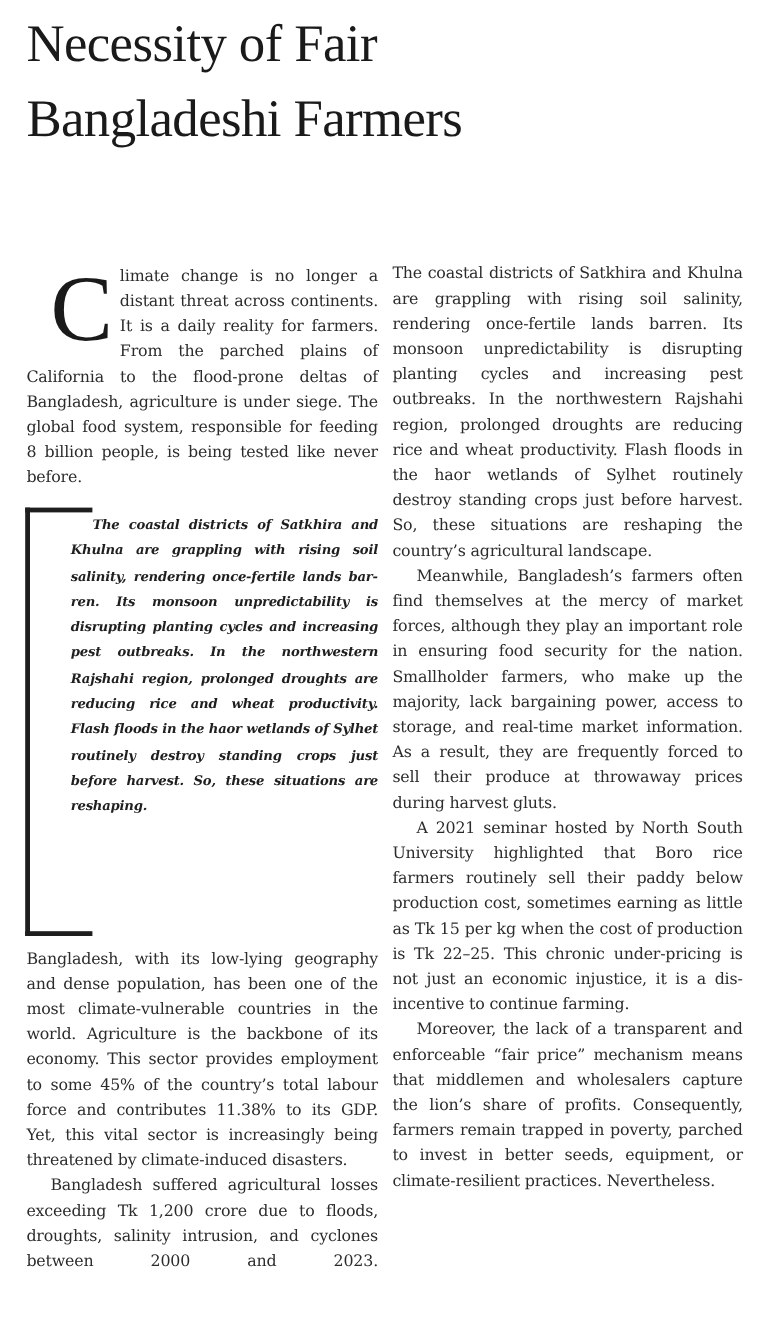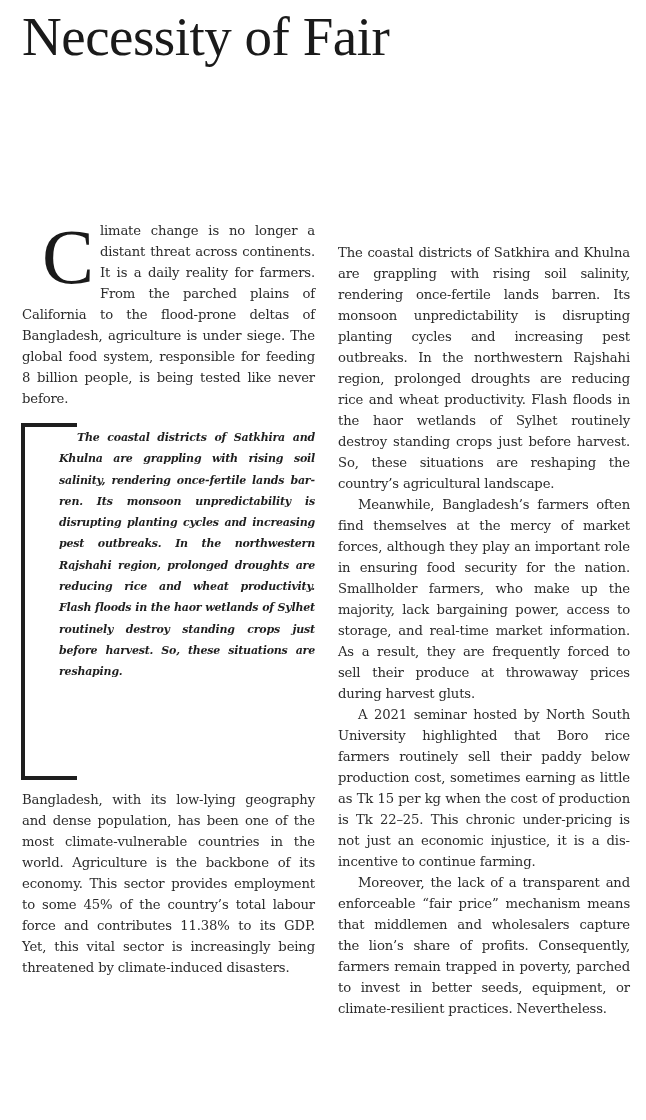--- a/index.html
+++ b/index.html
@@ -4,32 +4,32 @@
   <style>
     html, body { margin: 0; padding: 0; background: #ffffff; }
     body {
       width: 646px; height: 1120px; overflow: hidden; position: relative;
       font-family: "DejaVu Serif", "Liberation Serif", serif;
       color: #2b2b2b;
     }
     .headline {
       position: absolute; left: 22px; top: 6px; width: 620px;
       font-family: "Liberation Serif", serif;
-      font-size: 55px; line-height: 62px; color: #1a1a1a;
+      font-size: 44px; line-height: 62px; color: #1a1a1a;
       margin: 0; font-weight: normal; letter-spacing: -0.5px;
     }
     .headline span { display: block; white-space: nowrap; }
     .col {
       position: absolute; top: 220px;
       font-family: "DejaVu Serif", serif;
       font-size: 13.2px; line-height: 21px;
       text-align: justify; letter-spacing: -0.15px;
     }
     .col-left { left: 22px; width: 293px; }
-    .col-right { left: 338px; width: 292px; top: 218px; margin-top: 24px; }
+    .col-right { left: 327px; width: 292px; top: 218px; }
     p { margin: 0; text-indent: 20px; hyphens: manual; }
     p.no-indent { text-indent: 0; }
     .dropcap {
       float: left; font-family: "Liberation Serif", serif;
       font-size: 78px; line-height: 58px; margin: 6px 6px 0 20px;
       color: #1a1a1a; padding-top: 2px;
     }
     .last-just { text-align-last: justify; }
     .pullquote {
       position: relative; margin: 14px 0 0 -1px; padding: 0 0 40px 38px;
@@ -49,36 +49,38 @@
       font-size: 11px; line-height: 21.3px; text-align: justify; color: #1f1f1f;
       padding-top: 4px; text-indent: 18px; letter-spacing: -0.2px;
     }
     .after-quote { }
   </style>
 </head>
 <body>
 
 <h1 class="headline">
   <span>Necessity of Fair</span>
+  <span>Bangladeshi Farmers</span>
 </h1>
 
 <div class="col col-left">
   <p class="no-indent last-just">
     <span class="dropcap">C</span><span>limate change is no longer a distant threat across conti­nents. It is a daily reality for farmers. From the parched plains of California to the flood-prone deltas of Bangladesh, agriculture is under siege. The global food system, respon­sible for feeding 8 billion people, is being tested like never before.</span>
   </p>
 
   <div class="pullquote">
     <div class="pq-bar"></div>
     <div class="pq-top"></div>
     <div class="pq-bottom"></div>
     <div class="pq-text">The coastal districts of Satkhira and Khulna are grap­pling with rising soil salinity, rendering once-fertile lands bar­ren. Its monsoon unpredictabili­ty is disrupting planting cycles and increasing pest outbreaks. In the northwestern Rajshahi region, prolonged droughts are reducing rice and wheat produc­tivity. Flash floods in the haor wetlands of Sylhet routinely destroy standing crops just before harvest. So, these situa­tions are reshaping.</div>
   </div>
 
   <div class="after-quote">
     <p class="no-indent">Bangladesh, with its low-lying geogra­phy and dense population, has been one of the most climate-vulnerable countries in the world. Agriculture is the backbone of its economy. This sector provides employment to some 45% of the country’s total labour force and contributes 11.38% to its GDP. Yet, this vital sector is increasingly being threatened by climate-induced disasters.</p>
+    <p class="last-just">Bangladesh suffered agricultural losses exceeding Tk 1,200 crore due to floods, droughts, salinity intrusion, and cyclones between 2000 and 2023.</p>
   </div>
 </div>
 
 <div class="col col-right">
   <p class="no-indent">The coastal districts of Satkhira and Khulna are grappling with rising soil salinity, rendering once-fertile lands barren. Its monsoon unpredictability is disrupting planting cycles and increasing pest outbreaks. In the northwestern Rajshahi region, pro­longed droughts are reducing rice and wheat productivity. Flash floods in the haor wetlands of Sylhet routinely destroy standing crops just before harvest. So, these situations are reshaping the country’s agricultural landscape.</p>
   <p>Meanwhile, Bangladesh’s farmers often find themselves at the mercy of market forces, although they play an important role in ensuring food secu­rity for the nation. Smallholder farm­ers, who make up the majority, lack bargaining power, access to storage, and real-time market information. As a result, they are frequently forced to sell their produce at throwaway prices during harvest gluts.</p>
   <p>A 2021 seminar hosted by North South University highlighted that Boro rice farmers routinely sell their paddy below production cost, some­times earning as little as Tk 15 per kg when the cost of production is Tk 22–25. This chronic under-pricing is not just an economic injustice, it is a dis­incentive to continue farming.</p>
   <p>Moreover, the lack of a transparent and enforceable “fair price” mecha­nism means that middlemen and wholesalers capture the lion’s share of profits. Consequently, farmers remain trapped in poverty, parched to invest in better seeds, equipment, or climate-resilient practices. Nevertheless.</p>
 </div>
 

